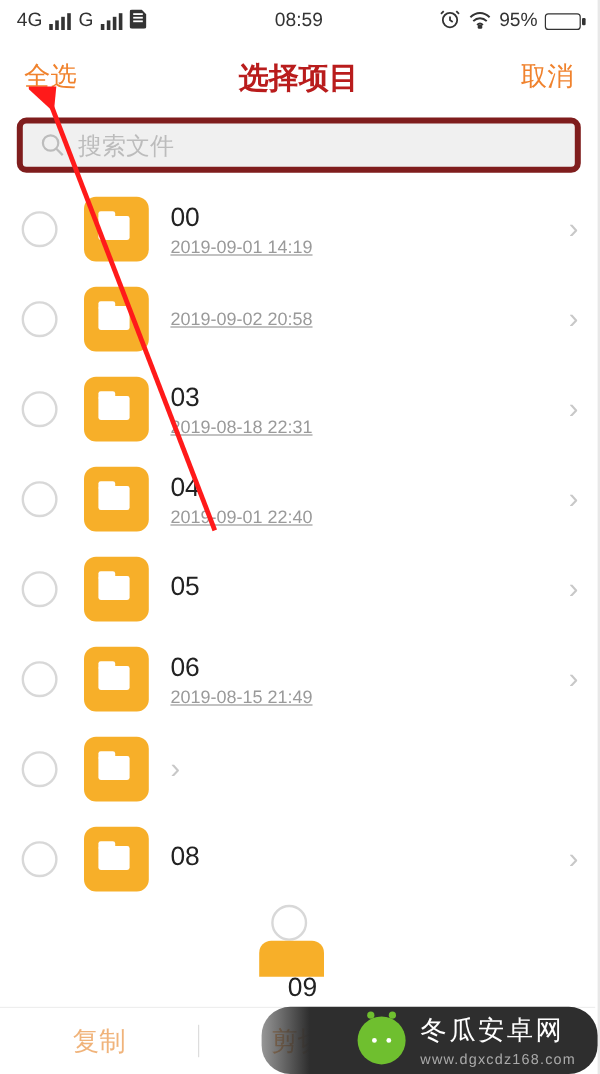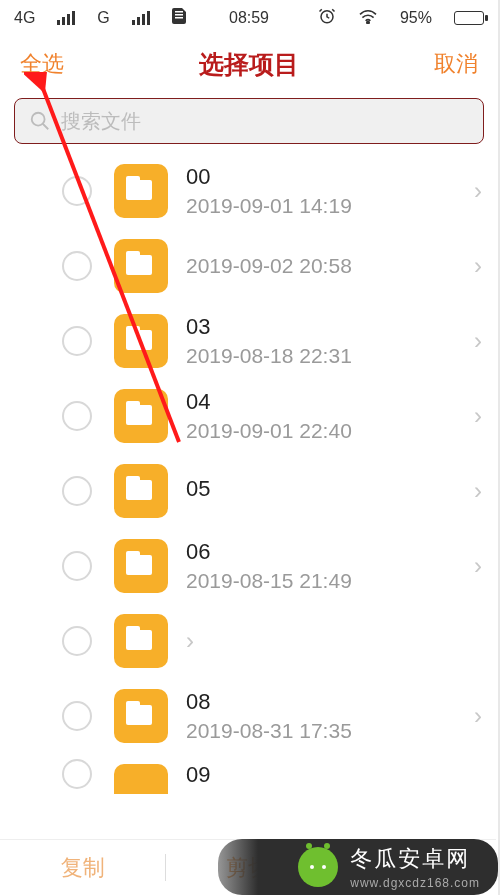--- a/index.html
+++ b/index.html
@@ -1,50 +1,50 @@
 <!DOCTYPE html>
 <html><head>
 <meta charset="utf-8">
 <style>
   * { box-sizing: border-box; margin: 0; padding: 0; }
   html, body { width: 500px; height: 895px; overflow: hidden; font-family: -apple-system, "Helvetica Neue", Arial, sans-serif; background: #f7f7f7; }
   .screen { width: 500px; height: 895px; background: #fff; position: relative; display: flex; flex-direction: column; border-right: 2px solid #e8e8e8;}
   
   .statusbar { height: 36px; display: flex; align-items: center; justify-content: space-between; padding: 0 14px; font-size: 16px; color: #333; }
-  .statusbar .left, .statusbar .right { display: flex; align-items: center; gap: 22px; }
+  .statusbar .left, .statusbar .right { display: flex; align-items: center; gap: 6px; }
   .sig { display:inline-flex; align-items:flex-end; gap:2px; height:14px;}
   .sig span { width:3px; background:#333; display:inline-block;}
   .sig span:nth-child(1){height:5px;} .sig span:nth-child(2){height:8px;}
   .sig span:nth-child(3){height:11px;} .sig span:nth-child(4){height:14px;}
   .statusbar .time { font-size:16px; position:absolute; left:50%; transform:translateX(-50%); font-weight:500;}
   .batt { width:30px; height:14px; border:1.5px solid #333; border-radius:3px; position:relative;}
   .batt:after{content:""; position:absolute; right:-5px; top:3px; width:3px; height:6px; background:#333; border-radius:1px;}
   .batt .fill{height:100%; width:95%; background:#333; border-radius:1px;}
   
   .nav { height: 56px; display:flex; align-items:center; padding:0 20px;}
   .nav .title { flex:1; text-align:center; font-size:25px; font-weight:600; color:#b91c1c;}
   .nav .btn { font-size:22px; color:#f0822d; min-width:60px;}
   .nav .btn.right { text-align:right;}
   
   .searchwrap { padding: 6px 14px 10px; }
-  .search { height:46px; background:#f0f0f0; border:1px solid #7f1d1d; border-radius:8px; display:flex; align-items:center; padding:0 14px; color:#bcbcbc; font-size:20px; gap:10px;}
+  .search { height:46px; background:#f0f0f0; border:5px solid #7f1d1d; border-radius:8px; display:flex; align-items:center; padding:0 14px; color:#bcbcbc; font-size:20px; gap:10px;}
   .search svg { width:22px; height:22px; fill:none; stroke:#bcbcbc; stroke-width:2;}
   
   .list { flex:1; overflow:hidden; }
-  .row { display:flex; align-items:center; padding: 10px 12px 10px 18px; position:relative;margin-left:44px; }
+  .row { display:flex; align-items:center; padding: 10px 12px 10px 18px; position:relative; }
   .row + .row { border-top:1px solid transparent;}
   .chk { width:30px; height:30px; border:2px solid #d8d8d8; border-radius:50%; margin-right:22px; flex-shrink:0;}
   .folder { width:54px; height:54px; border-radius:10px; background:#f7af29; position:relative; margin-right:18px; flex-shrink:0;}
   .folder:before{content:""; position:absolute; left:12px; top:16px; width:26px; height:20px; background:#fff; border-radius:2px;}
   .folder:after{content:""; position:absolute; left:12px; top:12px; width:14px; height:6px; background:#fff; border-radius:2px 2px 0 0;}
   .meta { flex:1; min-width:0;}
   .name { font-size:22px; color:#222; margin-bottom:4px;}
-  .date { font-size:21px; color:#9a9a9a;}
+  .date { font-size:15px; color:#9a9a9a;text-decoration:underline;}
   .chev { color:#c8c8c8; font-size:24px; padding-right:4px;}
-  .row.partial { padding-bottom:0;}
+  .row.partial { padding-bottom:0;flex-direction:column;}
   .row.partial .folder{height:30px; border-radius:10px 10px 0 0;}
   .row.partial .folder:before, .row.partial .folder:after{display:none;}
   
   .footer { position:absolute; bottom:0; left:0; right:2px; height:56px; background:rgba(255,255,255,0.95); border-top:1px solid #eee; display:flex;}
   .footer .fbtn { flex:1; display:flex; align-items:center; justify-content:center; font-size:22px; color:#f0b37a; position:relative;}
   .footer .fbtn + .fbtn:before{content:""; position:absolute; left:0; top:14px; bottom:14px; width:1px; background:#ddd;}
   
   .arrow-svg { position:absolute; left:24px; top:72px; width:180px; height:380px; pointer-events:none;}
   
   .wm { position:absolute; bottom:0; right:0; height:56px; display:flex; align-items:center; background:linear-gradient(to left, #2e2e2e 0, #2e2e2e 240px, transparent 320px); padding:0 18px 0 80px; color:#fff; font-size:22px; letter-spacing:2px; gap:12px;border-radius:24px;}
@@ -176,21 +176,20 @@
     <div class="row">
       <div class="chk"></div>
       <div class="folder"></div>
       <div class="chev">›</div>
     </div>
     <div class="row">
       <div class="chk"></div>
       <div class="folder"></div>
       <div class="meta">
         <div class="name">08</div>
-        <div class="date">2019-08-31 17:35</div>
       </div>
       <div class="chev">›</div>
     </div>
     <div class="row partial">
       <div class="chk" style="margin-top:-10px;"></div>
       <div class="folder"></div>
       <div class="meta">
         <div class="name" style="margin-top:-4px;">09</div>
       </div>
       <div class="chev"></div>

